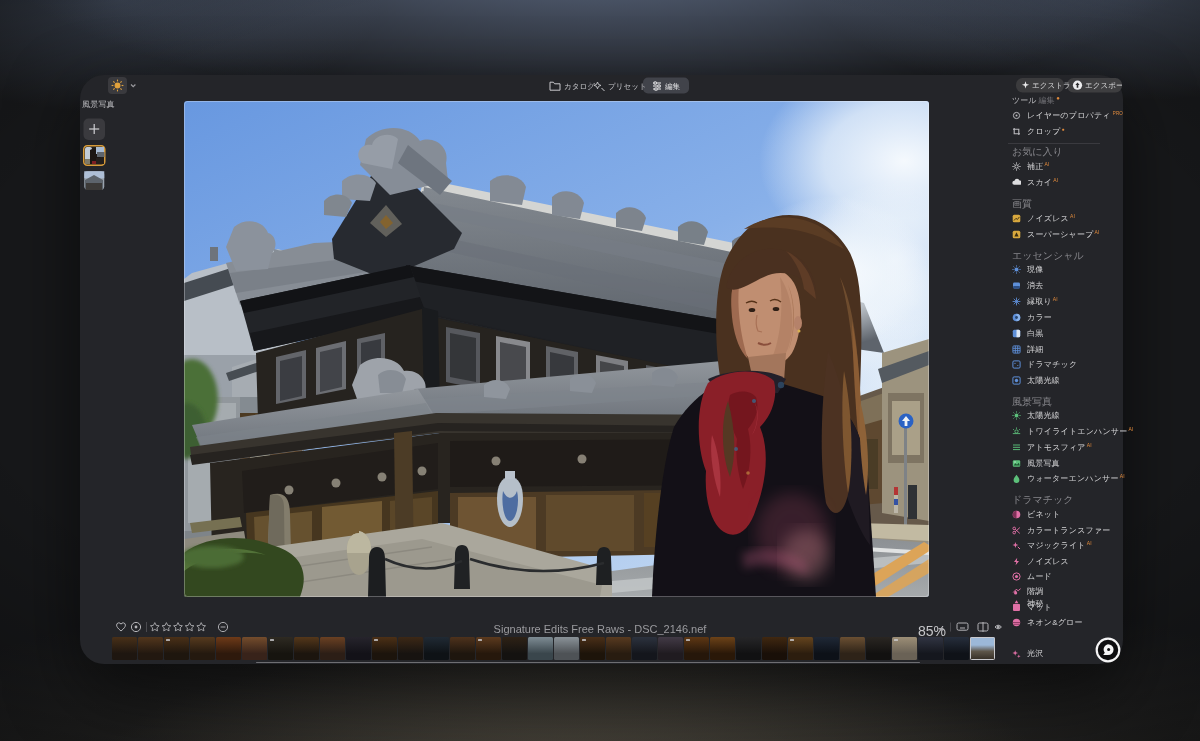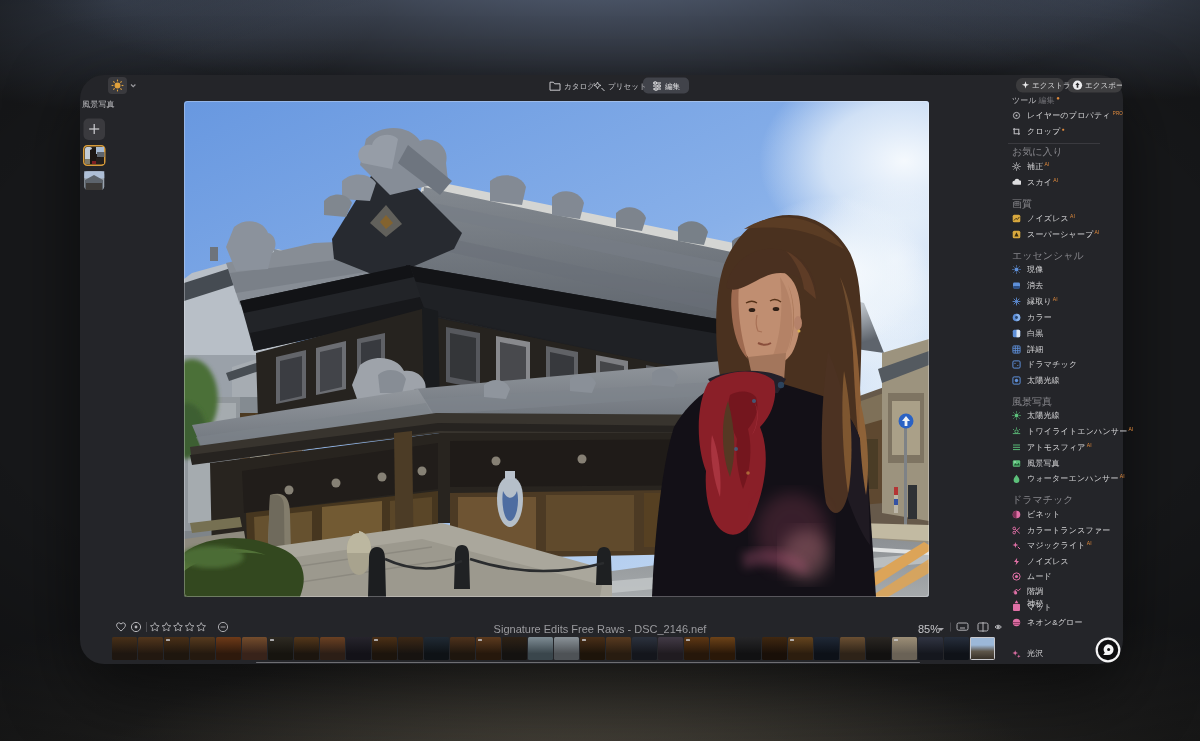--- a/index.html
+++ b/index.html
@@ -671,21 +671,21 @@
 <g transform="translate(46.4,0)">
         <path d="M5.8 1.6 l1.35 2.75 3.0 0.4 -2.2 2.1 0.55 3 -2.7-1.45 -2.7 1.45 0.55-3 -2.2-2.1 3.0-0.4 z" stroke="#ababaf" stroke-width="0.9" fill="none"></path>
       </g>
 <g transform="translate(68,0)">
         <circle cx="6" cy="6" r="4.6" stroke="#ababaf" stroke-width="1" fill="none"></circle>
         <line x1="3.6" y1="6" x2="8.4" y2="6" stroke="#ababaf" stroke-width="1"></line>
       </g>
 </svg>
 
 <div class="abs" style="left:375px;top:623px;width:450px;text-align:center;color:#9b9b9f;font-size:11px;font-family:'Liberation Sans',sans-serif;white-space:nowrap">Signature Edits Free Raws - DSC_2146.nef</div>
-<div class="abs" style="left:918px;top:623px;color:#c6c6c9;font-size:11px">85%</div>
+<div class="abs" style="left:918px;top:623px;color:#c6c6c9;font-size:14px">85%</div>
 <div class="abs" style="left:938px;top:627.5px;width:0;height:0;border-left:3px solid transparent;border-right:3px solid transparent;border-top:3.5px solid #a8a8ac"></div>
 <svg class="abs" style="left:950px;top:620px" width="55" height="14" viewBox="0 0 55 14">
 <line x1="0.5" y1="2.5" x2="0.5" y2="11.5" stroke="#4a4a4f" stroke-width="1"></line>
 <g stroke="#b4b4b8" stroke-width="1" fill="none">
 <rect x="7" y="3" width="11" height="7.2" rx="1.6"></rect>
         <line x1="10" y1="8" x2="15" y2="8"></line>
 <rect x="28" y="3" width="10" height="8" rx="1.6"></rect>
         <line x1="33" y1="2" x2="33" y2="12"></line>
 <path d="M45 7 q3.2-3.6 6.4 0 q-3.2 3.6 -6.4 0 z"></path>
         <circle cx="48.2" cy="7" r="1.1" fill="#b4b4b8"></circle>

